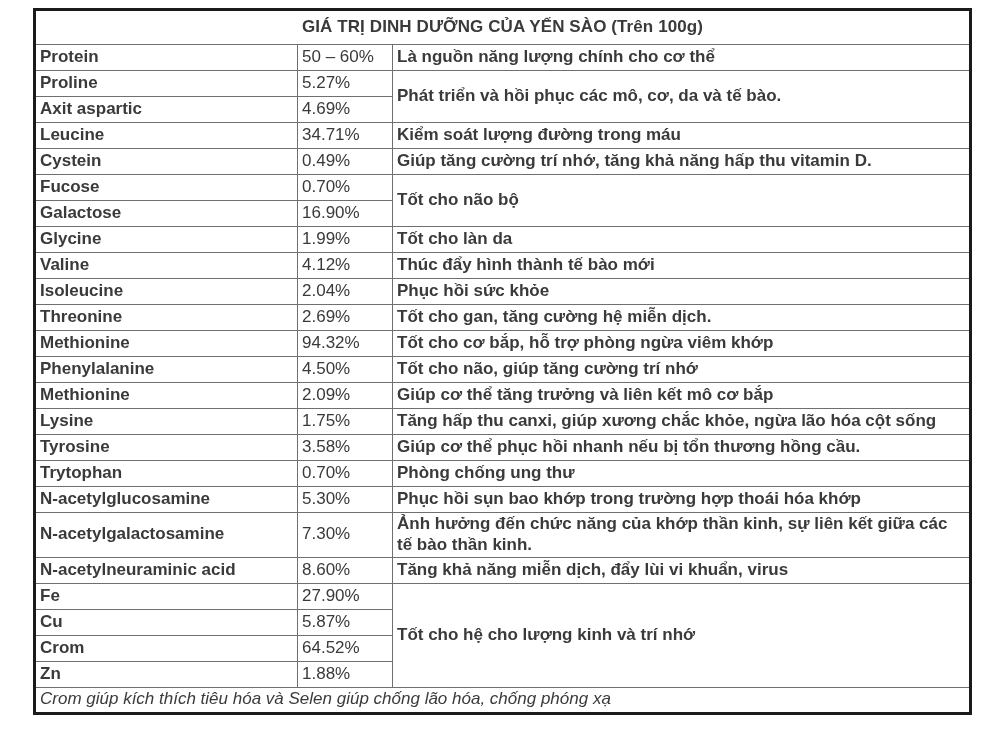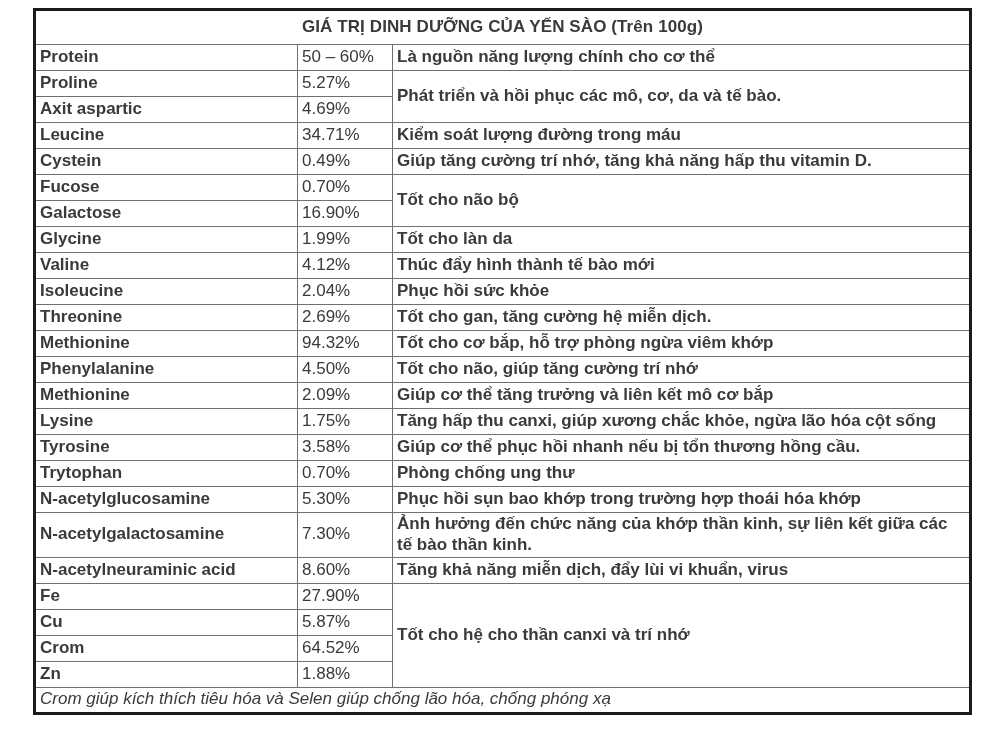--- a/index.html
+++ b/index.html
@@ -182,21 +182,21 @@
 
       <tr class="r">
         <td class="name">N-acetylneuraminic acid</td>
         <td class="val">8.60%</td>
         <td class="desc">Tăng khả năng miễn dịch, đẩy lùi vi khuẩn, virus</td>
       </tr>
 
       <tr class="r">
         <td class="name">Fe</td>
         <td class="val">27.90%</td>
-        <td class="desc" rowspan="4">Tốt cho hệ cho thần canxi và trí nhớ</td>
+        <td class="desc" rowspan="4">Tốt cho hệ cho lượng kinh và trí nhớ</td>
       </tr>
       <tr class="r">
         <td class="name">Cu</td>
         <td class="val">5.87%</td>
       </tr>
       <tr class="r">
         <td class="name">Crom</td>
         <td class="val">64.52%</td>
       </tr>
       <tr class="r">

